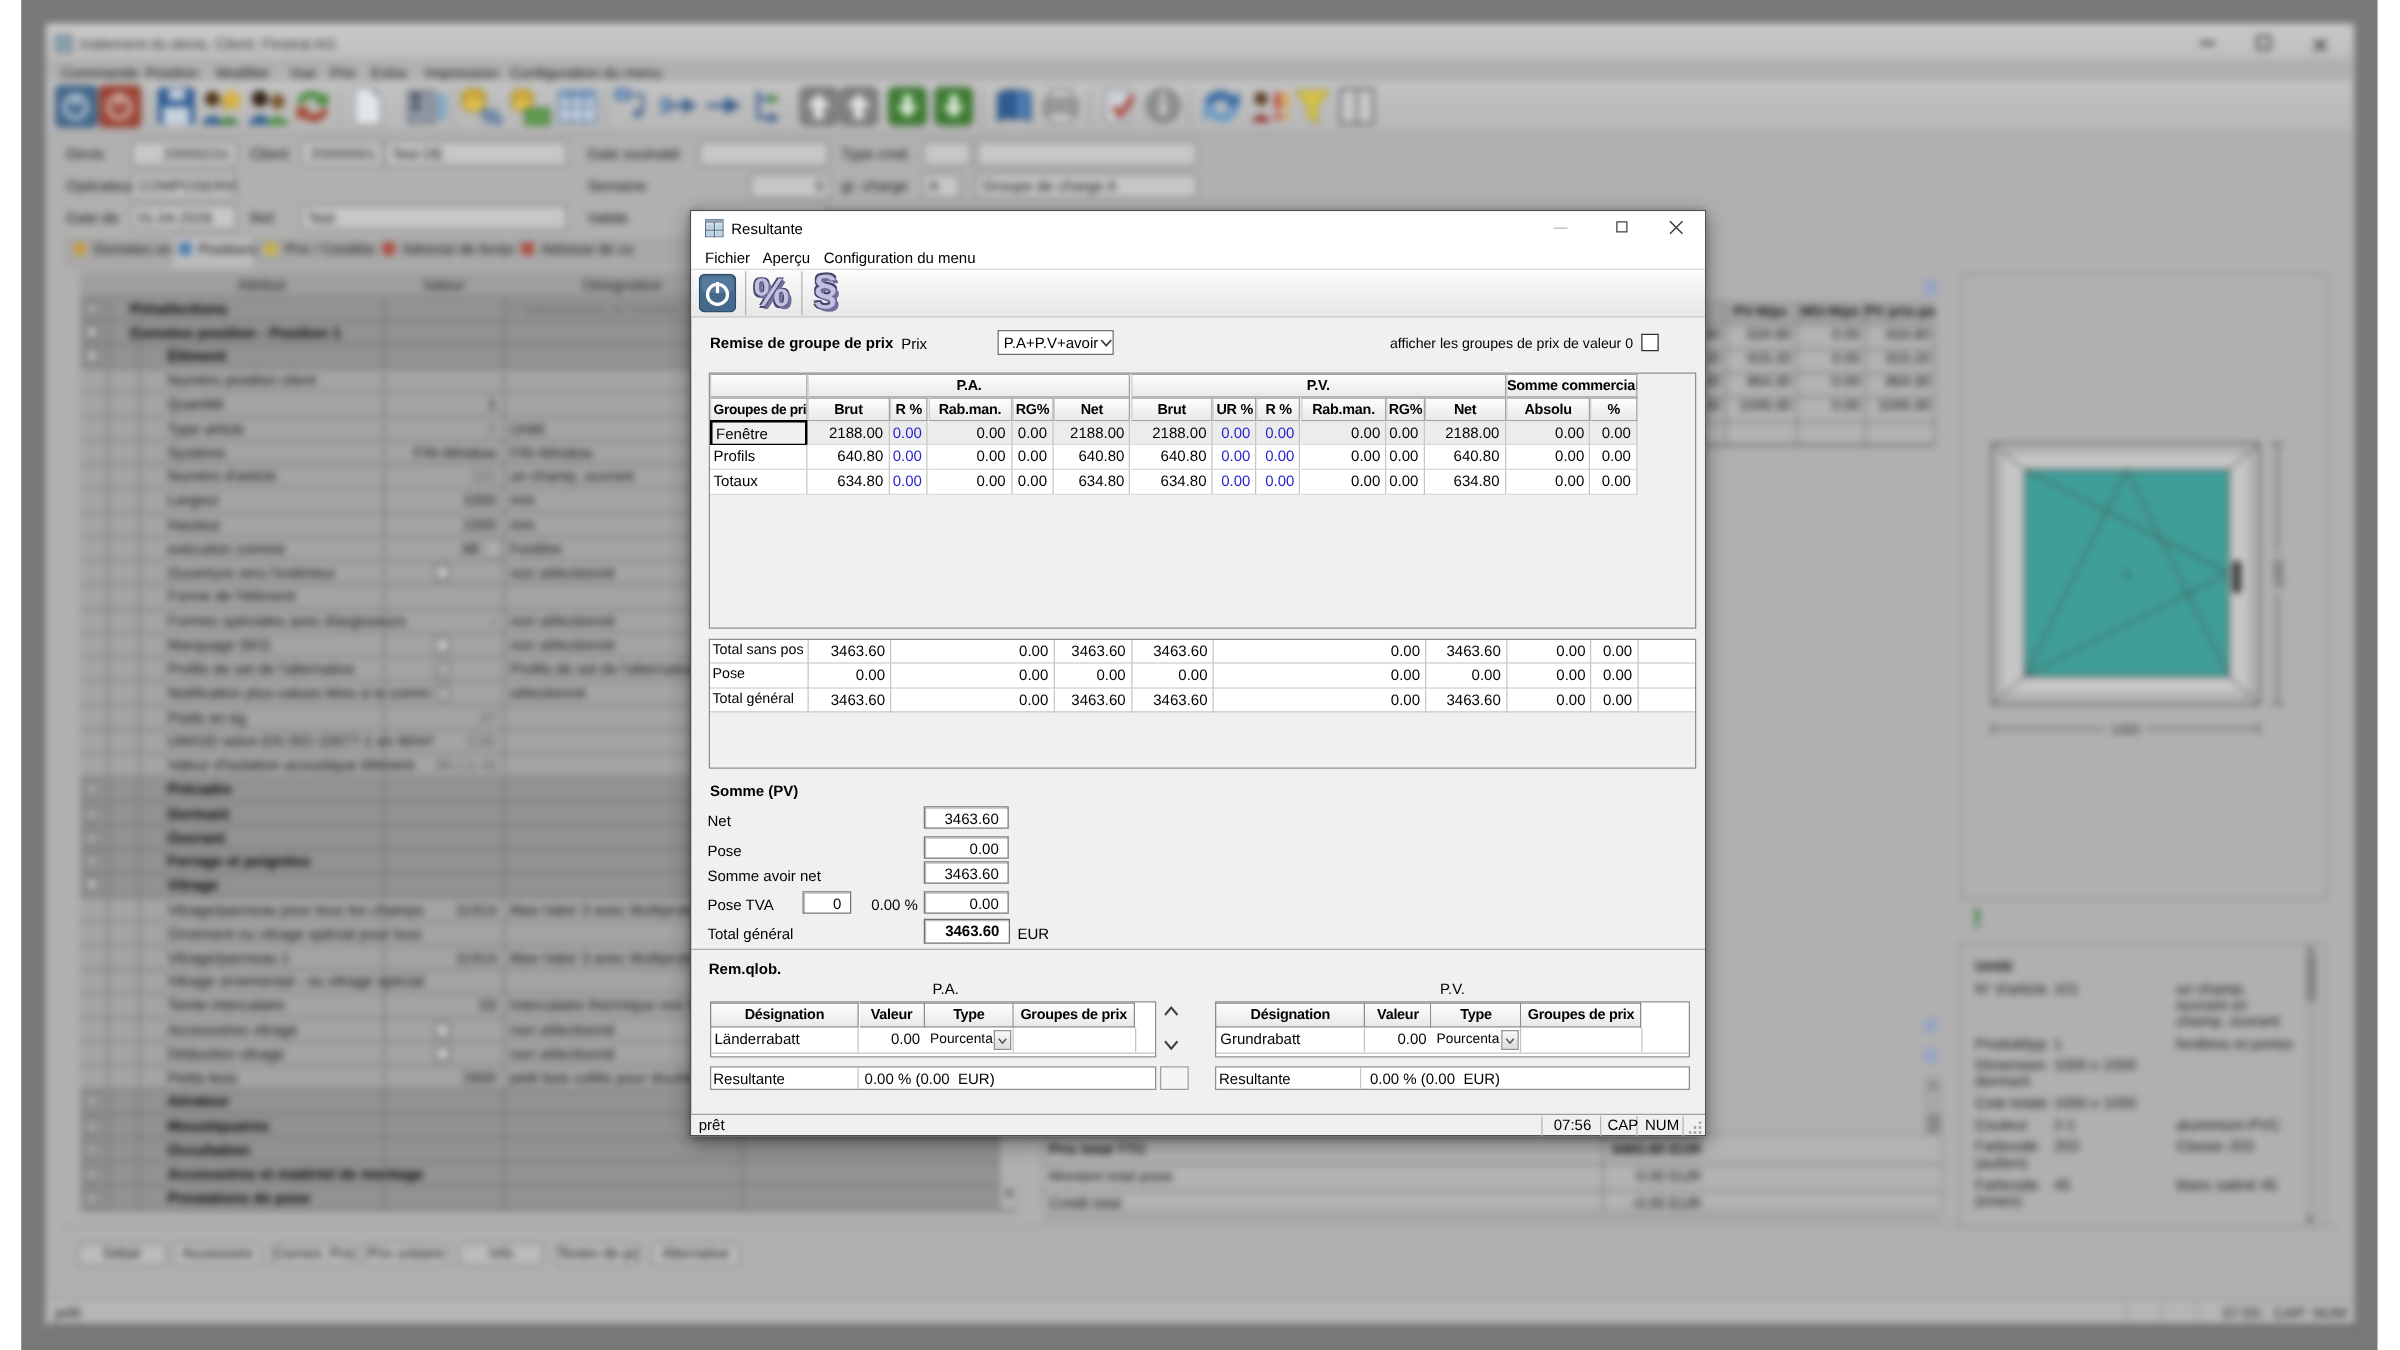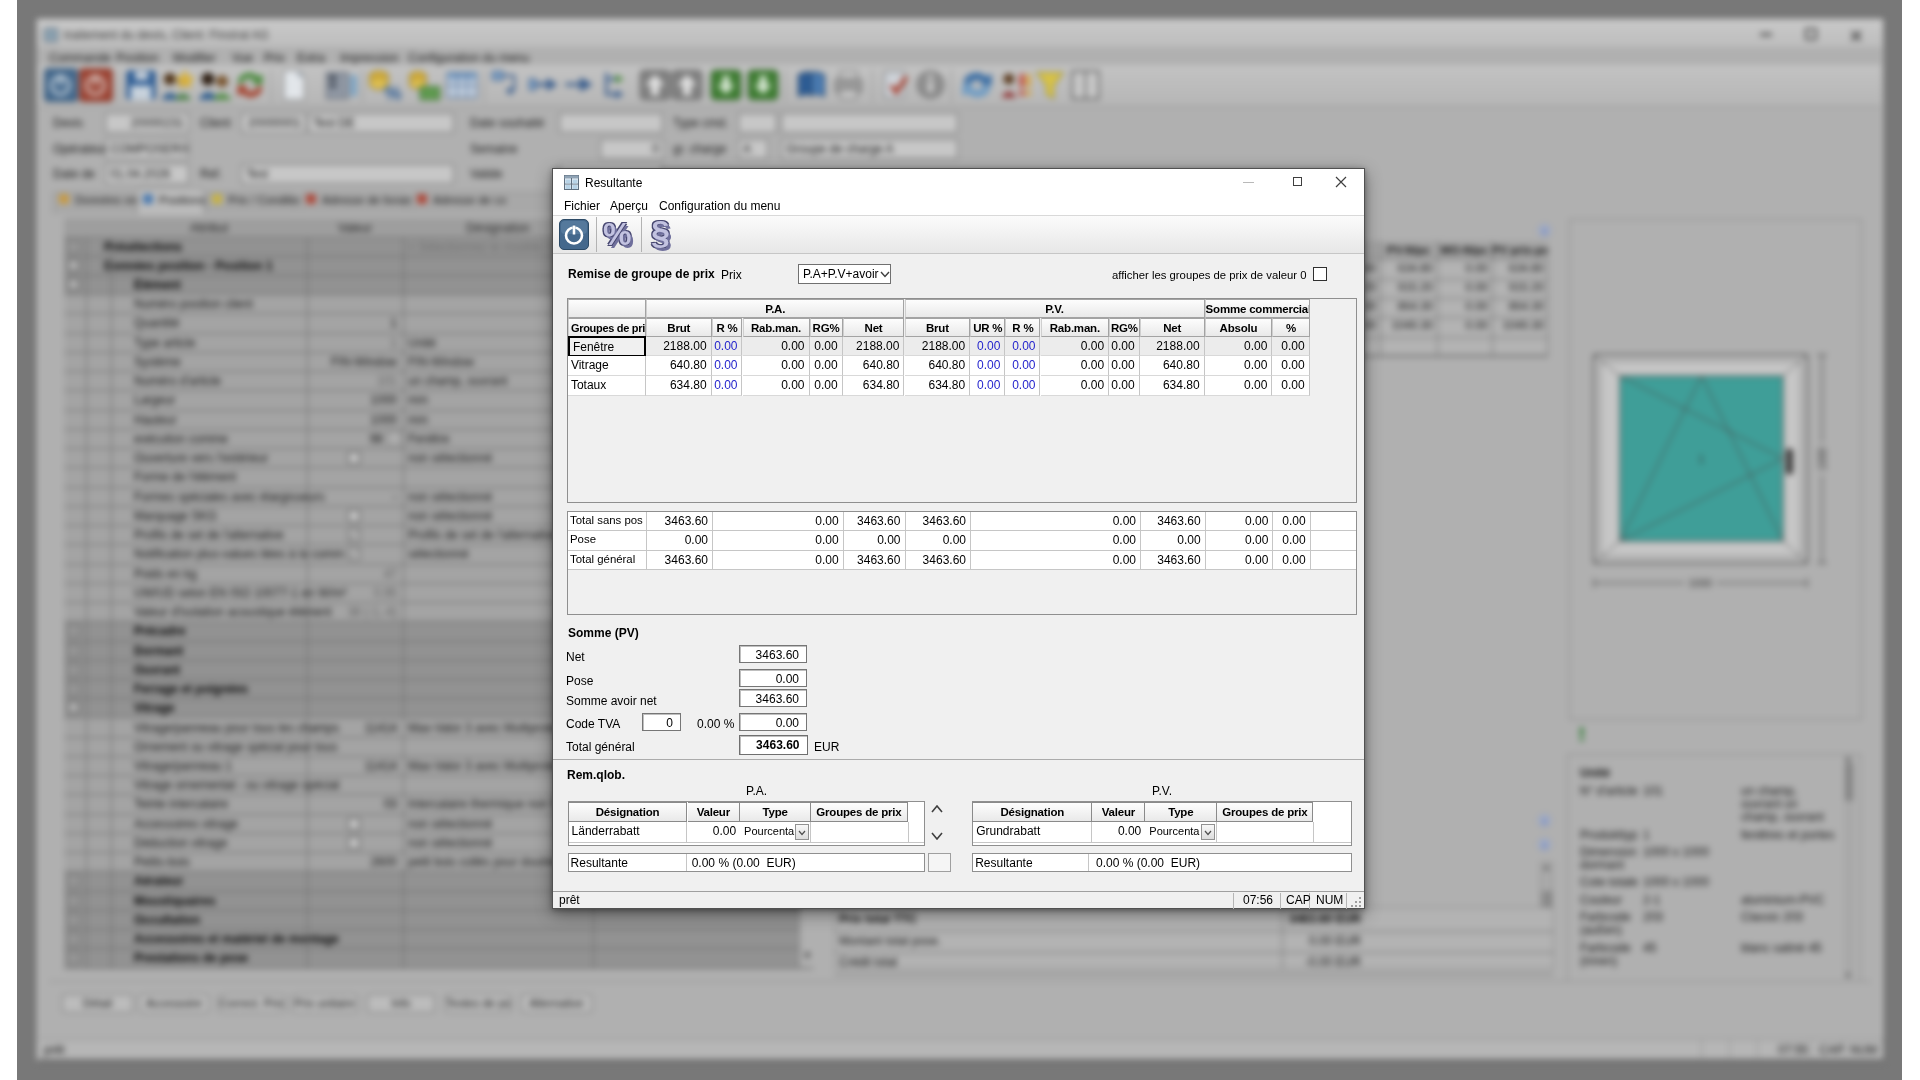--- a/index.html
+++ b/index.html
@@ -802,21 +802,21 @@
 <div class="dcell " style="left:289.6px;top:167.5px;width:61.89999999999998px;height:19.5px;border-right:1px solid #c6c6c6;border-bottom:1px solid #d9d9d9;padding-top:2px;">2188.00</div>
 <div class="dcell " style="left:351.5px;top:167.5px;width:65.69999999999999px;height:19.5px;border-right:1px solid #c6c6c6;border-bottom:1px solid #d9d9d9;padding-top:2px;">2188.00</div>
 <div class="dcell blue" style="left:417.2px;top:167.5px;width:35.19999999999999px;height:19.5px;border-right:1px solid #c6c6c6;border-bottom:1px solid #d9d9d9;padding-top:2px;">0.00</div>
 <div class="dcell blue" style="left:452.4px;top:167.5px;width:35.10000000000002px;height:19.5px;border-right:1px solid #c6c6c6;border-bottom:1px solid #d9d9d9;padding-top:2px;">0.00</div>
 <div class="dcell " style="left:487.5px;top:167.5px;width:68.70000000000005px;height:19.5px;border-right:1px solid #c6c6c6;border-bottom:1px solid #d9d9d9;padding-top:2px;">0.00</div>
 <div class="dcell " style="left:556.2px;top:167.5px;width:30.5px;height:19.5px;border-right:1px solid #c6c6c6;border-bottom:1px solid #d9d9d9;padding-top:2px;">0.00</div>
 <div class="dcell " style="left:586.7px;top:167.5px;width:64.89999999999998px;height:19.5px;border-right:1px solid #c6c6c6;border-bottom:1px solid #d9d9d9;padding-top:2px;">2188.00</div>
 <div class="dcell " style="left:651.6px;top:167.5px;width:67.79999999999995px;height:19.5px;border-right:1px solid #c6c6c6;border-bottom:1px solid #d9d9d9;padding-top:2px;">0.00</div>
 <div class="dcell " style="left:719.4px;top:167.5px;width:37.30000000000007px;height:19.5px;border-right:1px solid #c6c6c6;border-bottom:1px solid #d9d9d9;padding-top:2px;">0.00</div>
 <div class="abs" style="left:15px;top:187px;width:741.7px;height:19.5px;background:#ffffff;"></div>
-<div class="abs" style="left:14.9px;top:187px;width:78.0px;height:19.5px;border-right:1px solid #c6c6c6;border-bottom:1px solid #d9d9d9;font-size:12px;padding:2px 0 0 3px;">Vitrage</div>
+<div class="abs" style="left:14.9px;top:187px;width:78.0px;height:19.5px;border-right:1px solid #c6c6c6;border-bottom:1px solid #d9d9d9;font-size:12px;padding:2px 0 0 3px;">Profils</div>
 <div class="dcell " style="left:92.9px;top:187px;width:65.69999999999999px;height:19.5px;border-right:1px solid #c6c6c6;border-bottom:1px solid #d9d9d9;padding-top:2px;">640.80</div>
 <div class="dcell blue" style="left:158.6px;top:187px;width:30.900000000000006px;height:19.5px;border-right:1px solid #c6c6c6;border-bottom:1px solid #d9d9d9;padding-top:2px;">0.00</div>
 <div class="dcell " style="left:189.5px;top:187px;width:67.0px;height:19.5px;border-right:1px solid #c6c6c6;border-bottom:1px solid #d9d9d9;padding-top:2px;">0.00</div>
 <div class="dcell " style="left:256.5px;top:187px;width:33.10000000000002px;height:19.5px;border-right:1px solid #c6c6c6;border-bottom:1px solid #d9d9d9;padding-top:2px;">0.00</div>
 <div class="dcell " style="left:289.6px;top:187px;width:61.89999999999998px;height:19.5px;border-right:1px solid #c6c6c6;border-bottom:1px solid #d9d9d9;padding-top:2px;">640.80</div>
 <div class="dcell " style="left:351.5px;top:187px;width:65.69999999999999px;height:19.5px;border-right:1px solid #c6c6c6;border-bottom:1px solid #d9d9d9;padding-top:2px;">640.80</div>
 <div class="dcell blue" style="left:417.2px;top:187px;width:35.19999999999999px;height:19.5px;border-right:1px solid #c6c6c6;border-bottom:1px solid #d9d9d9;padding-top:2px;">0.00</div>
 <div class="dcell blue" style="left:452.4px;top:187px;width:35.10000000000002px;height:19.5px;border-right:1px solid #c6c6c6;border-bottom:1px solid #d9d9d9;padding-top:2px;">0.00</div>
 <div class="dcell " style="left:487.5px;top:187px;width:68.70000000000005px;height:19.5px;border-right:1px solid #c6c6c6;border-bottom:1px solid #d9d9d9;padding-top:2px;">0.00</div>
 <div class="dcell " style="left:556.2px;top:187px;width:30.5px;height:19.5px;border-right:1px solid #c6c6c6;border-bottom:1px solid #d9d9d9;padding-top:2px;">0.00</div>
@@ -896,21 +896,21 @@
 <div class="abs" style="left:651.6px;top:381.5px;width:1px;height:19.5px;background:#c6c6c6;"></div>
 <div class="abs" style="left:719.4px;top:381.5px;width:1px;height:19.5px;background:#c6c6c6;"></div>
 <div class="abs" style="left:756.7px;top:381.5px;width:1px;height:19.5px;background:#c6c6c6;"></div>
 <div class="abs b" style="left:15px;top:457px;font-size:12px;">Somme (PV)</div>
 <div class="abs" style="left:13px;top:481px;font-size:12px;">Net</div>
 <div class="box3d" style="left:186px;top:476px;width:68px;height:18px;">3463.60</div>
 <div class="abs" style="left:13px;top:504.5px;font-size:12px;">Pose</div>
 <div class="box3d" style="left:186px;top:499.5px;width:68px;height:18px;">0.00</div>
 <div class="abs" style="left:13px;top:525px;font-size:12px;">Somme avoir net</div>
 <div class="box3d" style="left:186px;top:520px;width:68px;height:18px;">3463.60</div>
-<div class="abs" style="left:13px;top:548px;font-size:12px;">Code TVA</div>
+<div class="abs" style="left:13px;top:548px;font-size:12px;">Pose TVA</div>
 <div class="box3d" style="left:89px;top:544px;width:39px;height:18px;">0</div>
 <div class="abs" style="left:144px;top:548px;font-size:12px;">0.00 %</div>
 <div class="box3d" style="left:186px;top:544px;width:68px;height:18px;">0.00</div>
 <div class="abs" style="left:13px;top:571px;font-size:12px;">Total général</div>
 <div class="box3d b" style="left:185.5px;top:566px;width:69px;height:19.5px;border-color:#6f6f6f;">3463.60</div>
 <div class="abs" style="left:261px;top:570.5px;font-size:12px;">EUR</div>
 <div class="dsep" style="top:589.5px;"></div>
 <div class="abs b" style="left:14px;top:598.5px;font-size:12px;">Rem.qlob.</div>
 <div class="abs" style="left:193px;top:615px;font-size:12px;">P.A.</div>
 <div class="abs" style="left:599px;top:615px;font-size:12px;">P.V.</div>

